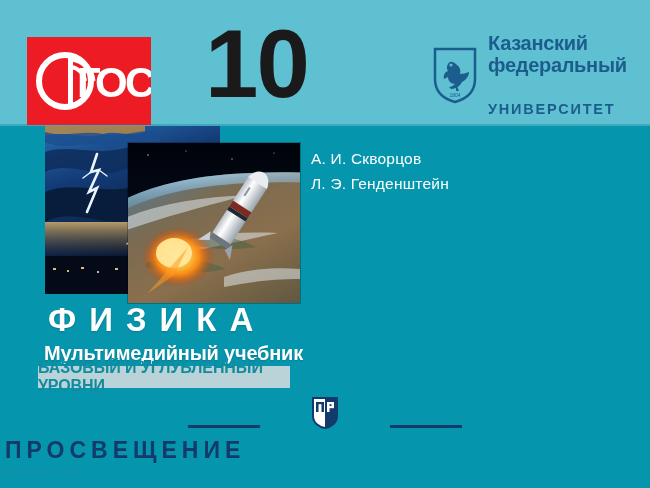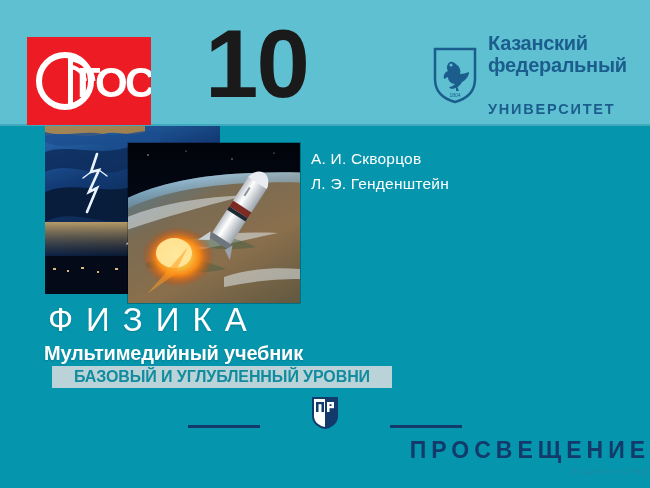--- a/index.html
+++ b/index.html
@@ -110,58 +110,58 @@
     letter-spacing: 0.2px;
   }
 
   
   .title-main {
     position: absolute;
     left: 44px; top: 303px;
     width: 292px;
     color: #ffffff;
     font-size: 33px;
-    font-weight: normal;
+    font-weight: bold;
     letter-spacing: 13px;
     line-height: 1;
     text-indent: 4px;
     text-shadow: 0 1px 2px rgba(0,0,0,0.18);
   }
   .title-sub {
     position: absolute;
     left: 44px; top: 342px;
     width: 294px;
     color: #ffffff;
     font-size: 20px;
     font-weight: bold;
     letter-spacing: -0.2px;
     text-shadow: 0 1px 2px rgba(0,0,0,0.18);
   }
   .level-band {
     position: absolute;
-    left: 52px; top: 366px;
-    width: 340px; height: 22px;
+    left: 38px; top: 366px;
+    width: 252px; height: 22px;
     background: #b9d3d8;
     display: flex;
     align-items: center;
     justify-content: center;
   }
   .level-band span {
     color: #108c9e;
     font-size: 16px;
     font-weight: bold;
     letter-spacing: -0.1px;
   }
 
   
   .publisher {
     position: absolute;
     left: 0; top: 397px;
     width: 650px;
-    text-align: right;
+    text-align: left;
   }
   .pub-emblem-wrap {
     position: relative;
     height: 38px;
   }
   .pub-emblem {
     position: absolute;
     left: 50%; top: 0;
     transform: translateX(-50%);
     width: 26px; height: 32px;

